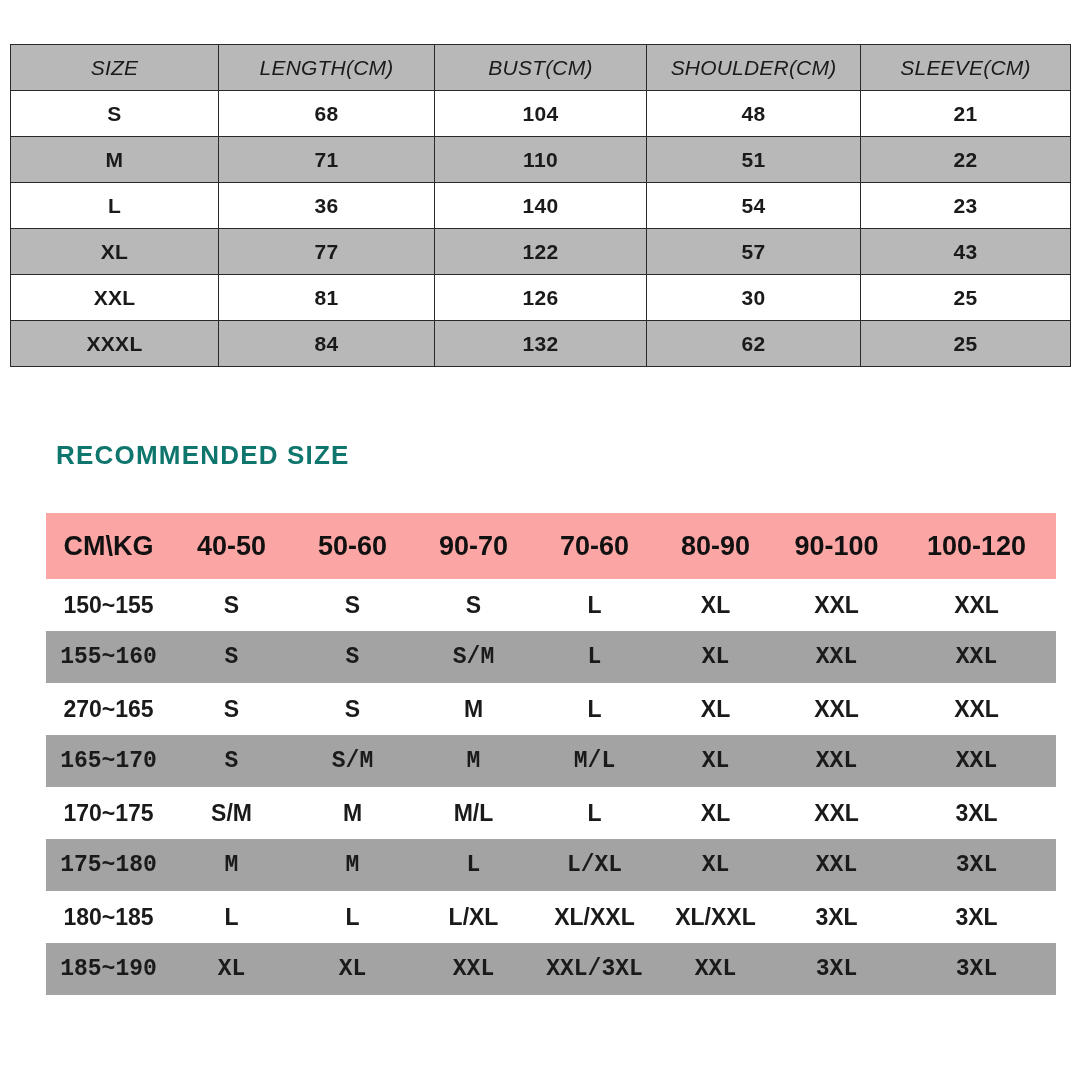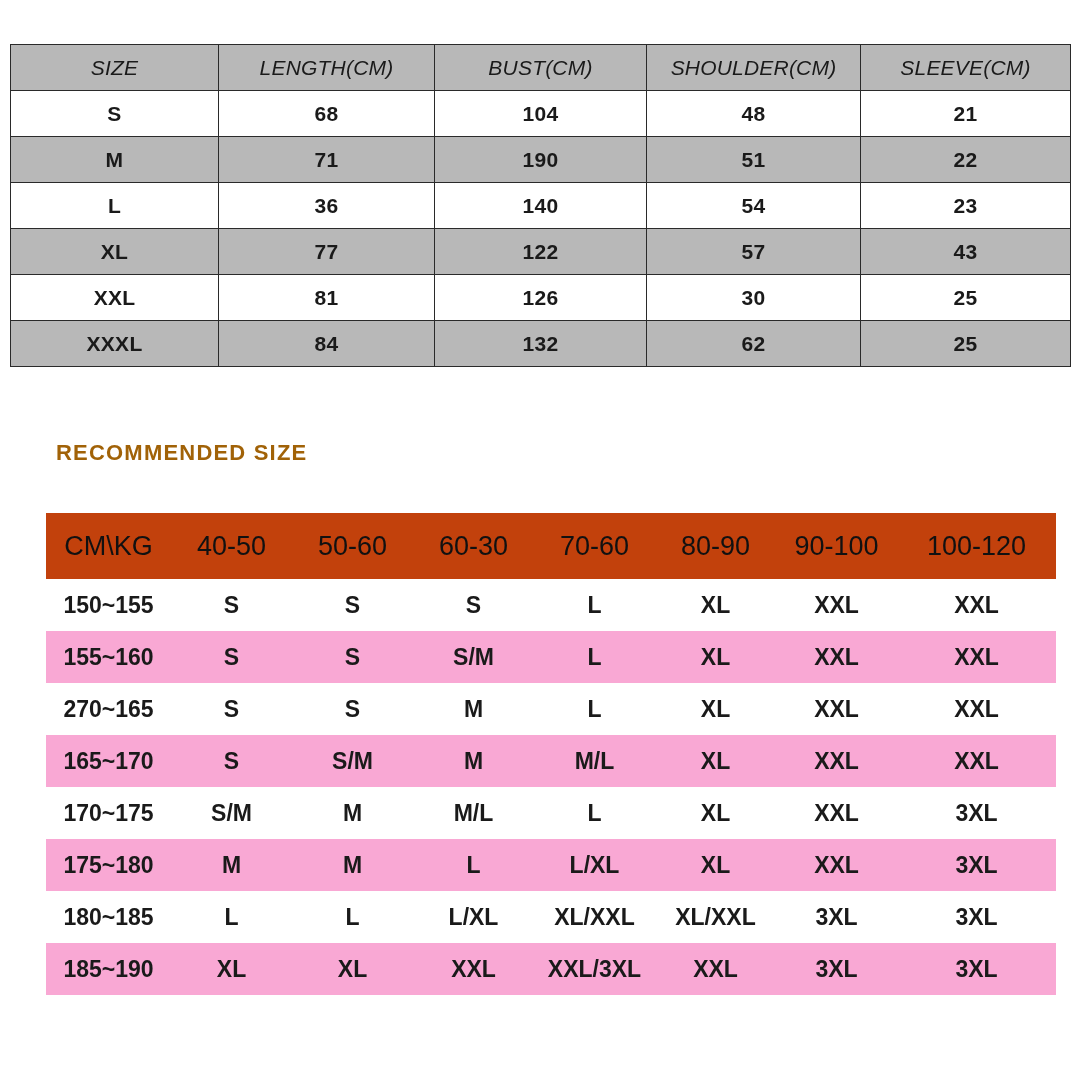--- a/index.html
+++ b/index.html
@@ -56,24 +56,24 @@
   table.size-table col.c2 { width: 216px; }
   table.size-table col.c3 { width: 212px; }
   table.size-table col.c4 { width: 214px; }
   table.size-table col.c5 { width: 210px; }
 
   
   .rec-heading {
     position: absolute;
     left: 56px;
     top: 440px;
-    font-size: 22px;
+    font-size: 26px;
     font-weight: bold;
     letter-spacing: 1.2px;
-    color: #a16207;
+    color: #0f766e;
   }
 
   
   .rec-table-wrap {
     position: absolute;
     left: 46px;
     top: 513px;
     width: 975px;
   }
   table.rec-table {
@@ -83,43 +83,44 @@
   }
   table.rec-table th,
   table.rec-table td {
     border: none;
     height: 52px;
     text-align: center;
     vertical-align: middle;
     padding: 0;
   }
   table.rec-table thead th {
-    background: #c2410c;
+    background: #fca5a5;
     font-size: 27px;
-    font-weight: normal;
+    font-weight: bold;
     color: #111;
   }
   table.rec-table thead tr {
     height: 66px;
   }
   table.rec-table thead th:first-child {
     font-size: 27px;
   }
   table.rec-table tbody td {
     font-size: 23px;
     font-weight: bold;
     color: #1a1a1a;
     background: #ffffff;
   }
   table.rec-table tbody td.rowhead {
     font-size: 23px;
     font-weight: bold;
   }
   table.rec-table tbody tr.alt td {
-    background: #f9a8d4;
+    background: #a3a3a3;
+    font-family: Liberation Mono, monospace;
   }
   table.rec-table col.rc0 { width: 125px; }
   table.rec-table col.rcx { width: 121px; }
   table.rec-table col.rclast { width: 159px; }
 </style>
 </head>
 <body>
 
 <div class="size-table-wrap">
   <table class="size-table">
@@ -143,21 +144,21 @@
       <tr>
         <td>S</td>
         <td>68</td>
         <td>104</td>
         <td>48</td>
         <td>21</td>
       </tr>
       <tr class="alt">
         <td>M</td>
         <td>71</td>
-        <td>190</td>
+        <td>110</td>
         <td>51</td>
         <td>22</td>
       </tr>
       <tr>
         <td>L</td>
         <td>36</td>
         <td>140</td>
         <td>54</td>
         <td>23</td>
       </tr>
@@ -198,21 +199,21 @@
         <col class="rcx">
         <col class="rcx">
         <col class="rcx">
         <col class="rclast">
     </colgroup>
     <thead>
       <tr>
         <th>CM\KG</th>
         <th>40-50</th>
         <th>50-60</th>
-        <th>60-30</th>
+        <th>90-70</th>
         <th>70-60</th>
         <th>80-90</th>
         <th>90-100</th>
         <th>100-120</th>
       </tr>
     </thead>
     <tbody>
       <tr>
         <td class="rowhead">150~155</td>
         <td>S</td>

